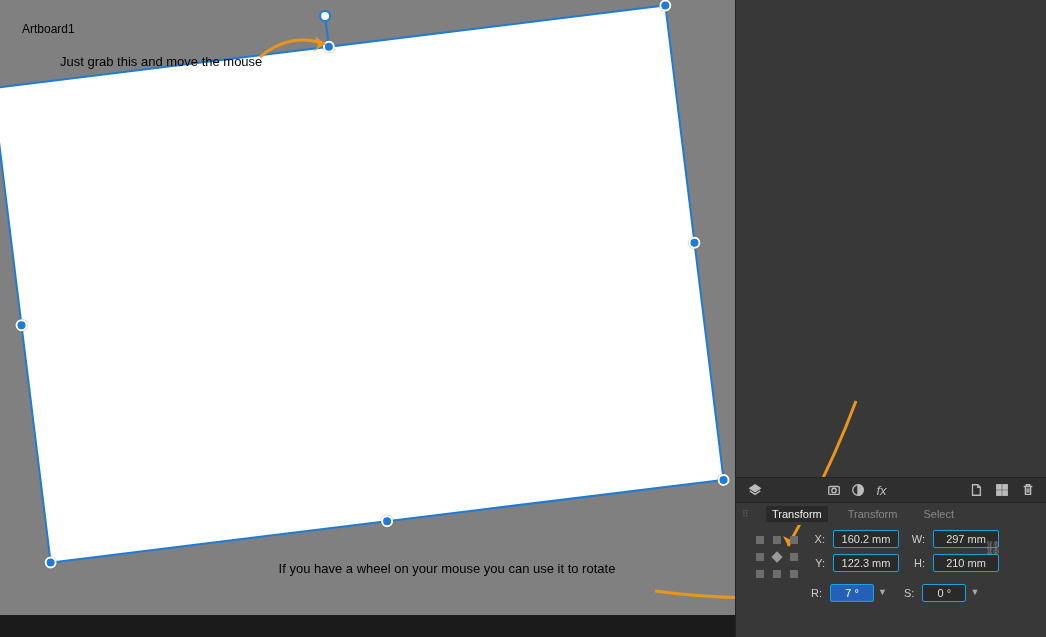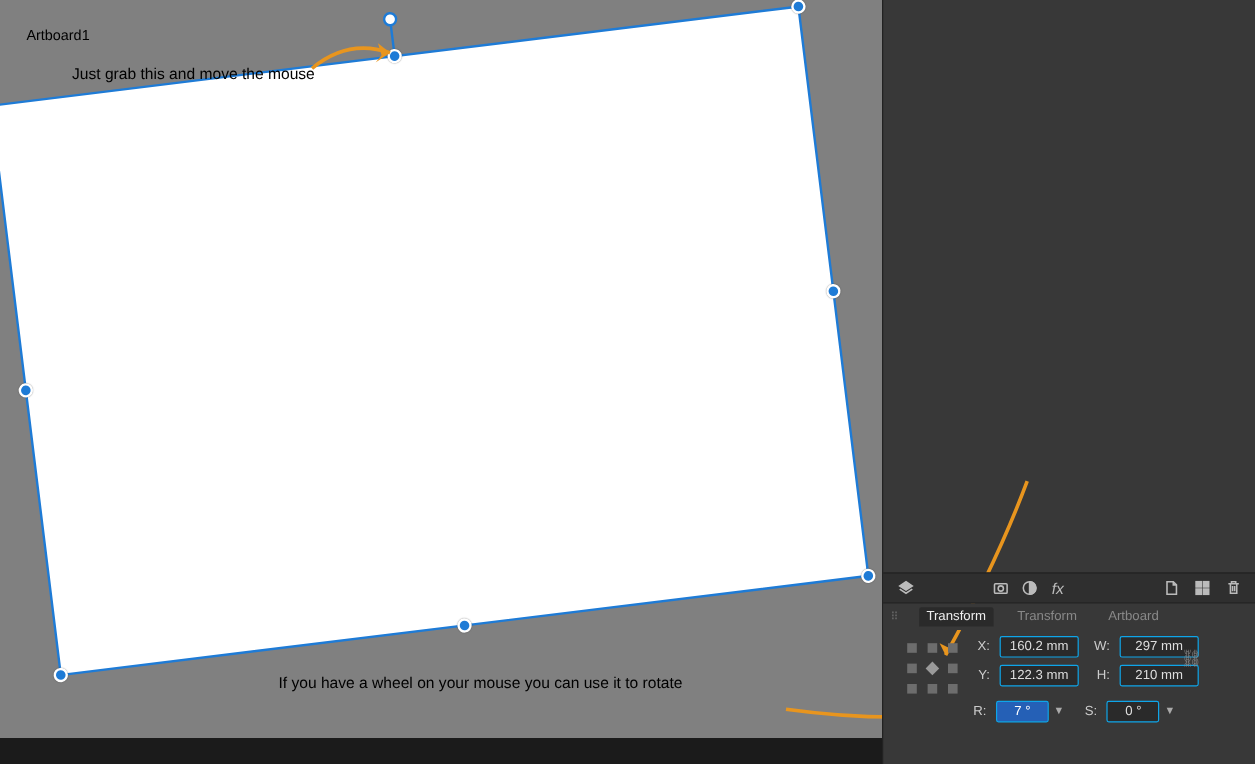--- a/index.html
+++ b/index.html
@@ -177,21 +177,21 @@
     <div class="handle h-mr"></div>
   </div>
 
   <div class="annot" style="left:60px; top:53px;">Just grab this and move the mouse</div>
 
   <svg class="arrow-svg arrow-orange" style="left:255px; top:32px; width:90px; height:30px;">
     <path d="M 5 25 Q 35 0 70 12"></path>
     <polygon class="head" points="70,12 60,4 63,14 58,20"></polygon>
   </svg>
 
-  <div class="annot" style="left:232px; top:560px; width:430px; ">
+  <div class="annot" style="left:232px; top:560px; width:430px; text-align:center;">
     <span>If you have a wheel on your mouse you can use it to rotate</span><br>
   </div>
 </div>
 
 <svg class="arrow-svg arrow-orange" style="left:652px; top:585px; width:180px; height:30px;">
   <path d="M 3 6 Q 90 18 160 8"></path>
   <polygon class="head" points="160,8 148,2 152,9 148,16"></polygon>
 </svg>
 
 <div class="right-panel">
@@ -248,21 +248,21 @@
             <line x1="9" y1="6" x2="9" y2="11"></line>
           </svg>
       </div>
     </div>
   </div>
 
   <div class="tabs">
     <span class="drag">⠿</span>
     <div class="tab active">Transform</div>
     <div class="tab">Transform</div>
-    <div class="tab">Artboard</div>
+    <div class="tab">Select</div>
   </div>
 
   <div class="anchor-widget">
     <div class="sq sq1"></div>
     <div class="sq sq2"></div>
     <div class="sq sq3"></div>
     <div class="sq sq4"></div>
     <div class="center inactive"></div>
     <div class="sq sq6"></div>
     <div class="sq sq7"></div>

